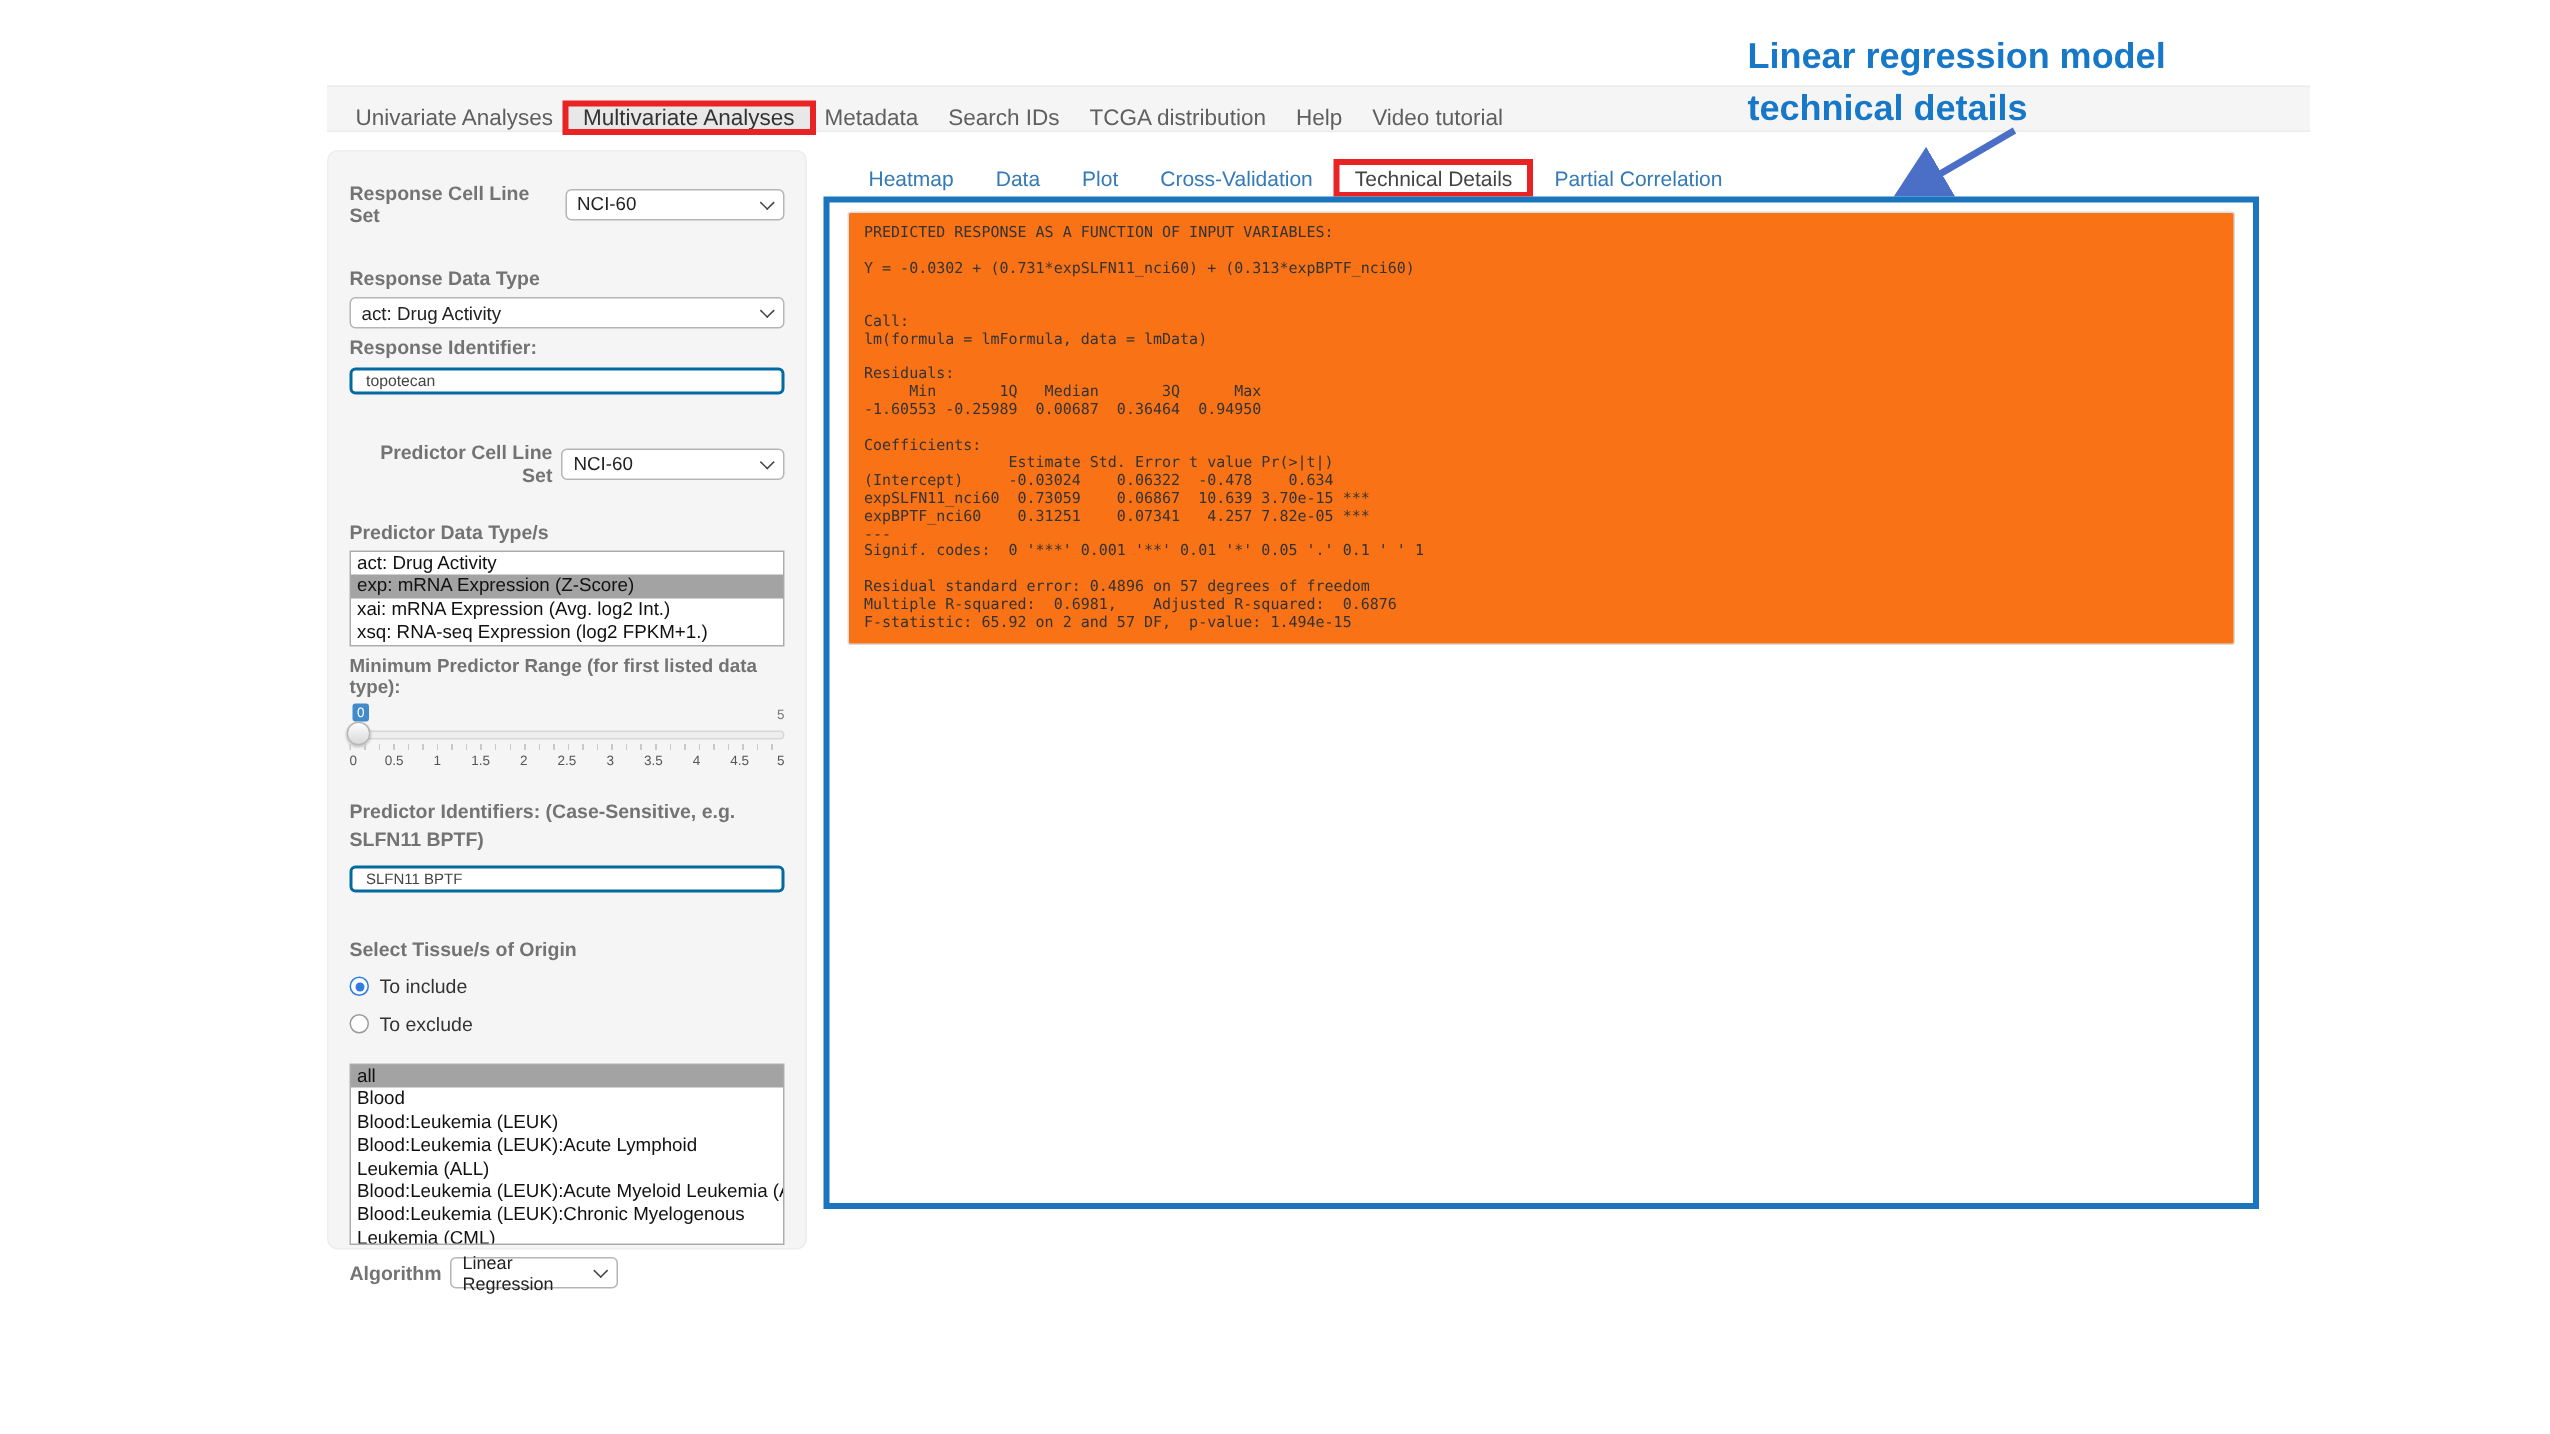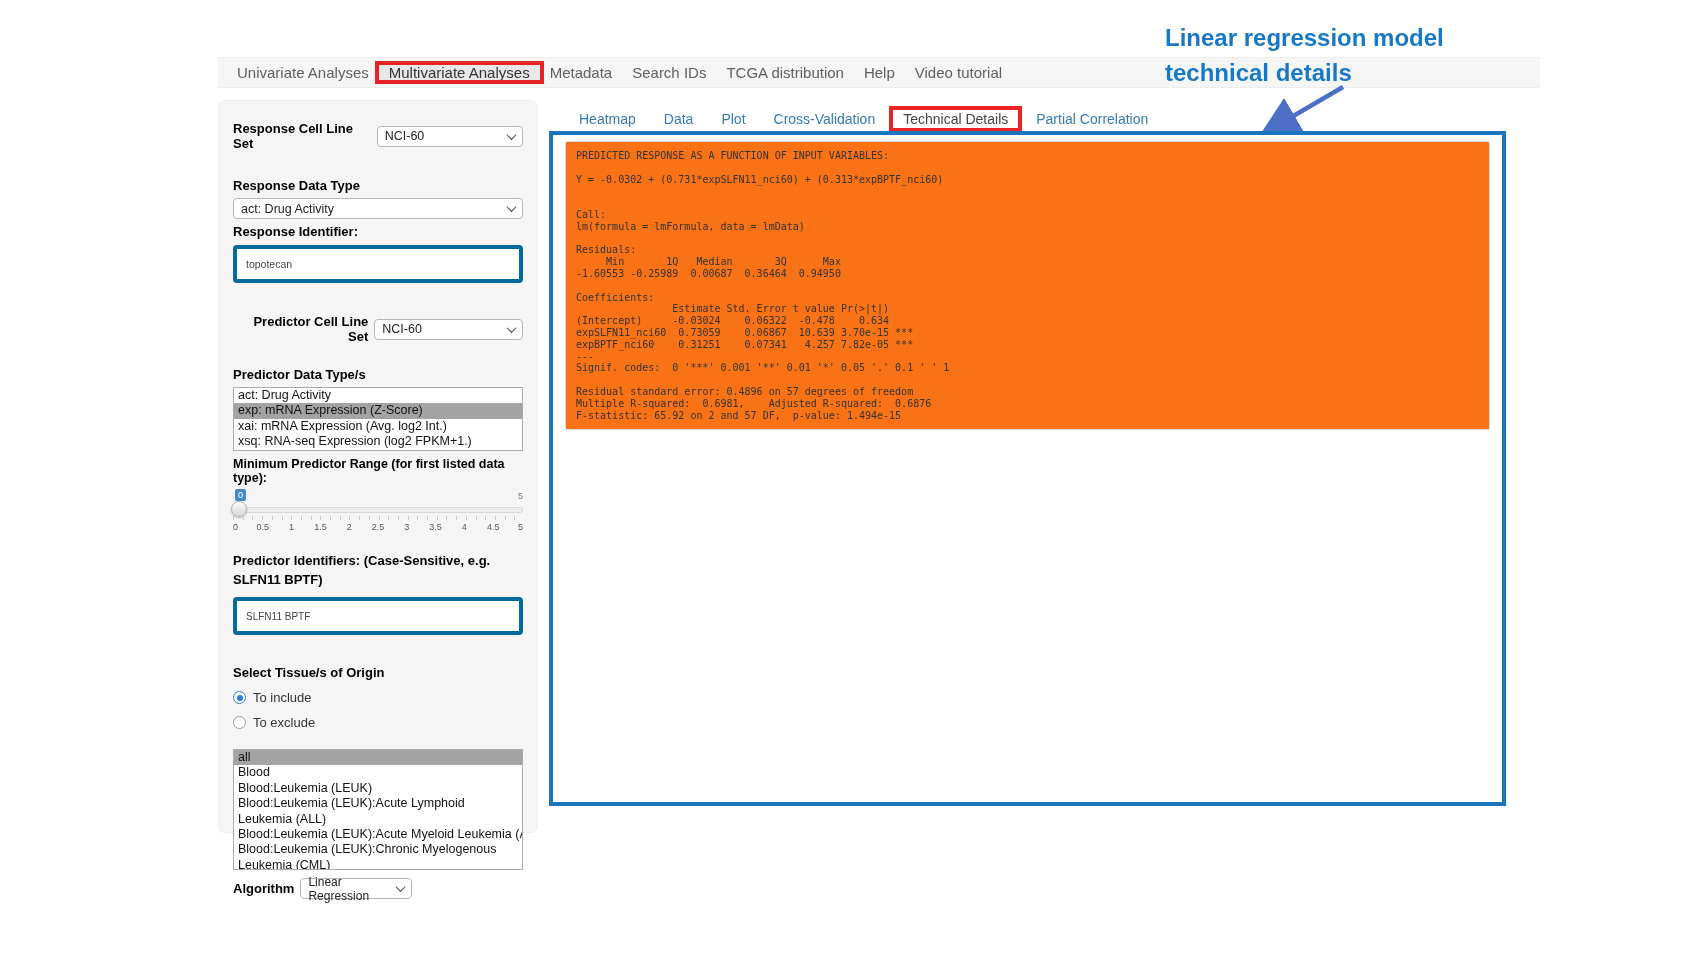--- a/index.html
+++ b/index.html
@@ -3,41 +3,41 @@
 <meta charset="utf-8">
 <style>
   * { margin:0; padding:0; box-sizing:border-box; }
   html,body { background:#ffffff; }
   body { font-family:"Liberation Sans", sans-serif; color:#333; }
   #page { position:relative; width:1700px; height:956px; background:#fff; overflow:hidden; }
 
   
   .navbar { position:absolute; left:218px; top:57px; width:1322px; height:31px;
     background:#f5f5f5; border-top:1px solid #ececec; border-bottom:1px solid #ececec;
-    display:flex; align-items:center; gap:0; padding-left:9px; }
+    display:flex; align-items:flex-end; gap:0; padding-left:9px; }
   .nav-item { display:flex; align-items:center; padding:0 10px; font-size:15px; color:#5f5f5f; cursor:pointer; white-space:nowrap; }
   .nav-item.active { background:#e8e8e8; color:#333; position:relative; }
   .nav-redbox { position:absolute; left:-4px; right:-4px; top:-3px; bottom:-3px; border:4px solid #e92223; pointer-events:none; }
 
   
   .annotation { position:absolute; left:1165px; top:20px; width:330px;
     font-size:24px; font-weight:bold; color:#1878c8; line-height:35px; }
   .annotation-arrow { position:absolute; left:1255px; top:82px; }
 
   
   .sidebar { position:absolute; left:218px; top:100px; width:320px; height:733px;
     background:#f5f5f5; border:1px solid #ededed; border-radius:7px; padding:18px 14px; }
-  .lbl { font-weight:bold; font-size:13px; color:#000000; }
+  .lbl { font-weight:bold; font-size:13px; color:#737373; }
   .inline-row { display:flex; align-items:center; gap:6px; }
   .sel { background:#fff; border:1px solid #b5b5b5; border-radius:4px; height:21px;
     display:flex; align-items:center; justify-content:space-between; padding:0 7px;
     font-size:12.5px; color:#222; cursor:pointer; }
   .chev { width:7px; height:7px; border-right:1.8px solid #444; border-bottom:1.8px solid #444;
     transform:rotate(45deg) translate(-1px,-1px); flex:0 0 auto; margin-left:8px; }
-  .txtinput { background:#fff; border:4px solid #0369a1; border-radius:4px; height:38px; width:100%;
+  .txtinput { background:#fff; border:2px solid #0369a1; border-radius:4px; height:18px; width:100%;
     font-size:10.5px; color:#444; padding:0 9px; display:flex; align-items:center; }
   .listbox { background:#fff; border:1px solid #ababab; width:100%; overflow:hidden; }
   .listbox .opt { font-size:12.5px; color:#111; padding:0 4px; line-height:15.4px; white-space:nowrap; cursor:pointer; }
   .listbox .opt.wrap { white-space:normal; }
   .listbox .opt.selected { background:#a3a3a3; }
   .radio-row { display:flex; align-items:center; gap:7px; margin-top:10px; cursor:pointer; }
   .radio { width:13px; height:13px; border-radius:50%; border:1px solid #9a9a9a; background:#fff; position:relative; flex:0 0 auto; }
   .radio.on { border-color:#2f7de1; }
   .radio.on::after { content:""; position:absolute; left:2.5px; top:2.5px; width:6px; height:6px; border-radius:50%; background:#2f7de1; }
   .radio-lbl { font-size:13px; color:#333; }

